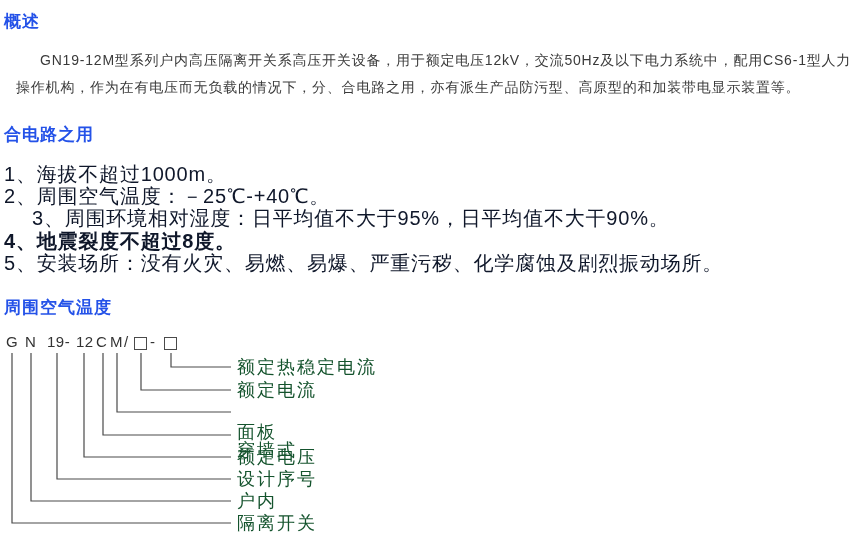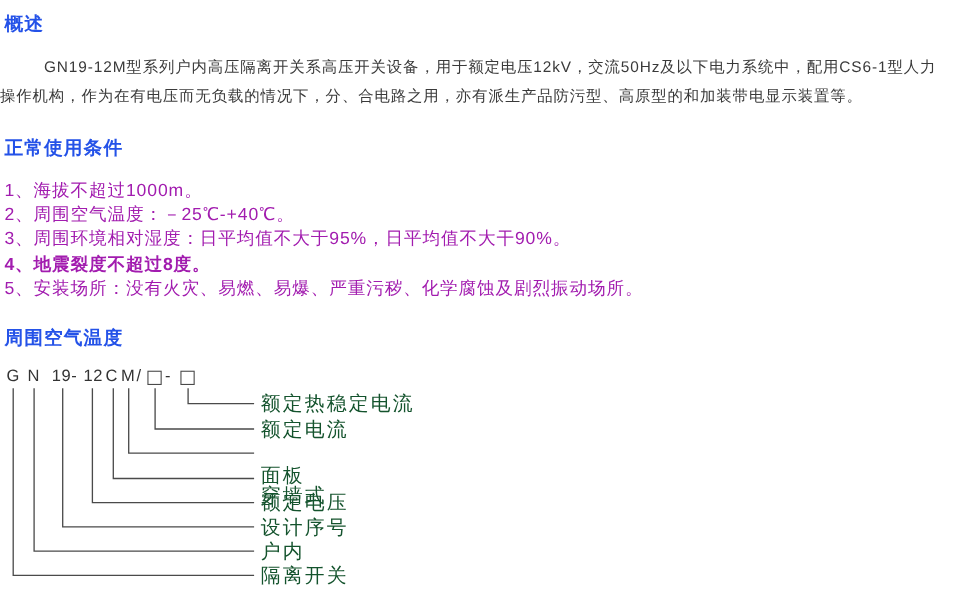--- a/index.html
+++ b/index.html
@@ -25,24 +25,24 @@
     position: absolute;
     font-size: 14px;
     line-height: 20px;
     letter-spacing: 0.8px;
     color: #3a3a3a;
     white-space: nowrap;
   }
   .list-line {
     position: absolute;
     left: 4px;
-    font-size: 16px;
+    font-size: 20px;
     line-height: 20px;
     letter-spacing: 0.8px;
-    color: #a21caf;
+    color: #0f172a;
     white-space: nowrap;
   }
   .model-token {
     position: absolute;
     top: 333px;
     font-size: 15px;
     letter-spacing: 0.5px;
     color: #333333;
     white-space: nowrap;
   }
@@ -68,26 +68,26 @@
     left: 0; top: 0;
     width: 867px; height: 538px;
     pointer-events: none;
   }
 </style>
 </head>
 <body>
 
 <div class="sec-heading" style="top:10px;">概述</div>
 <div class="body-line" style="left:40px; top:50px;">GN19-12M型系列户内高压隔离开关系高压开关设备，用于额定电压12kV，交流50Hz及以下电力系统中，配用CS6-1型人力</div>
-<div class="body-line" style="left:0; top:77px;">操作机构，作为在有电压而无负载的情况下，分、合电路之用，亦有派生产品防污型、高原型的和加装带电显示装置等。</div>
+<div class="body-line" style="left:16px; top:77px;">操作机构，作为在有电压而无负载的情况下，分、合电路之用，亦有派生产品防污型、高原型的和加装带电显示装置等。</div>
 
-<div class="sec-heading" style="top:123px;">正常使用条件</div>
+<div class="sec-heading" style="top:123px;">合电路之用</div>
 <div class="list-line" style="top:164px;">1、海拔不超过1000m。</div>
 <div class="list-line" style="top:186px;">2、周围空气温度：－25℃-+40℃。</div>
-<div class="list-line" style="top:208px;">3、周围环境相对湿度：日平均值不大于95%，日平均值不大干90%。</div>
+<div class="list-line" style="top:208px;margin-left:28px;">3、周围环境相对湿度：日平均值不大于95%，日平均值不大干90%。</div>
 <div class="list-line" style="top:231px;font-weight:bold;">4、地震裂度不超过8度。</div>
 <div class="list-line" style="top:253px;">5、安装场所：没有火灾、易燃、易爆、严重污秽、化学腐蚀及剧烈振动场所。</div>
 
 <div class="sec-heading" style="top:296px;">周围空气温度</div>
 
 <span class="model-token" style="left:6px;">G</span>
 <span class="model-token" style="left:25px;">N</span>
 <span class="model-token" style="left:47px;">19-</span>
 <span class="model-token" style="left:76px;">12</span>
 <span class="model-token" style="left:96px;">C</span>

